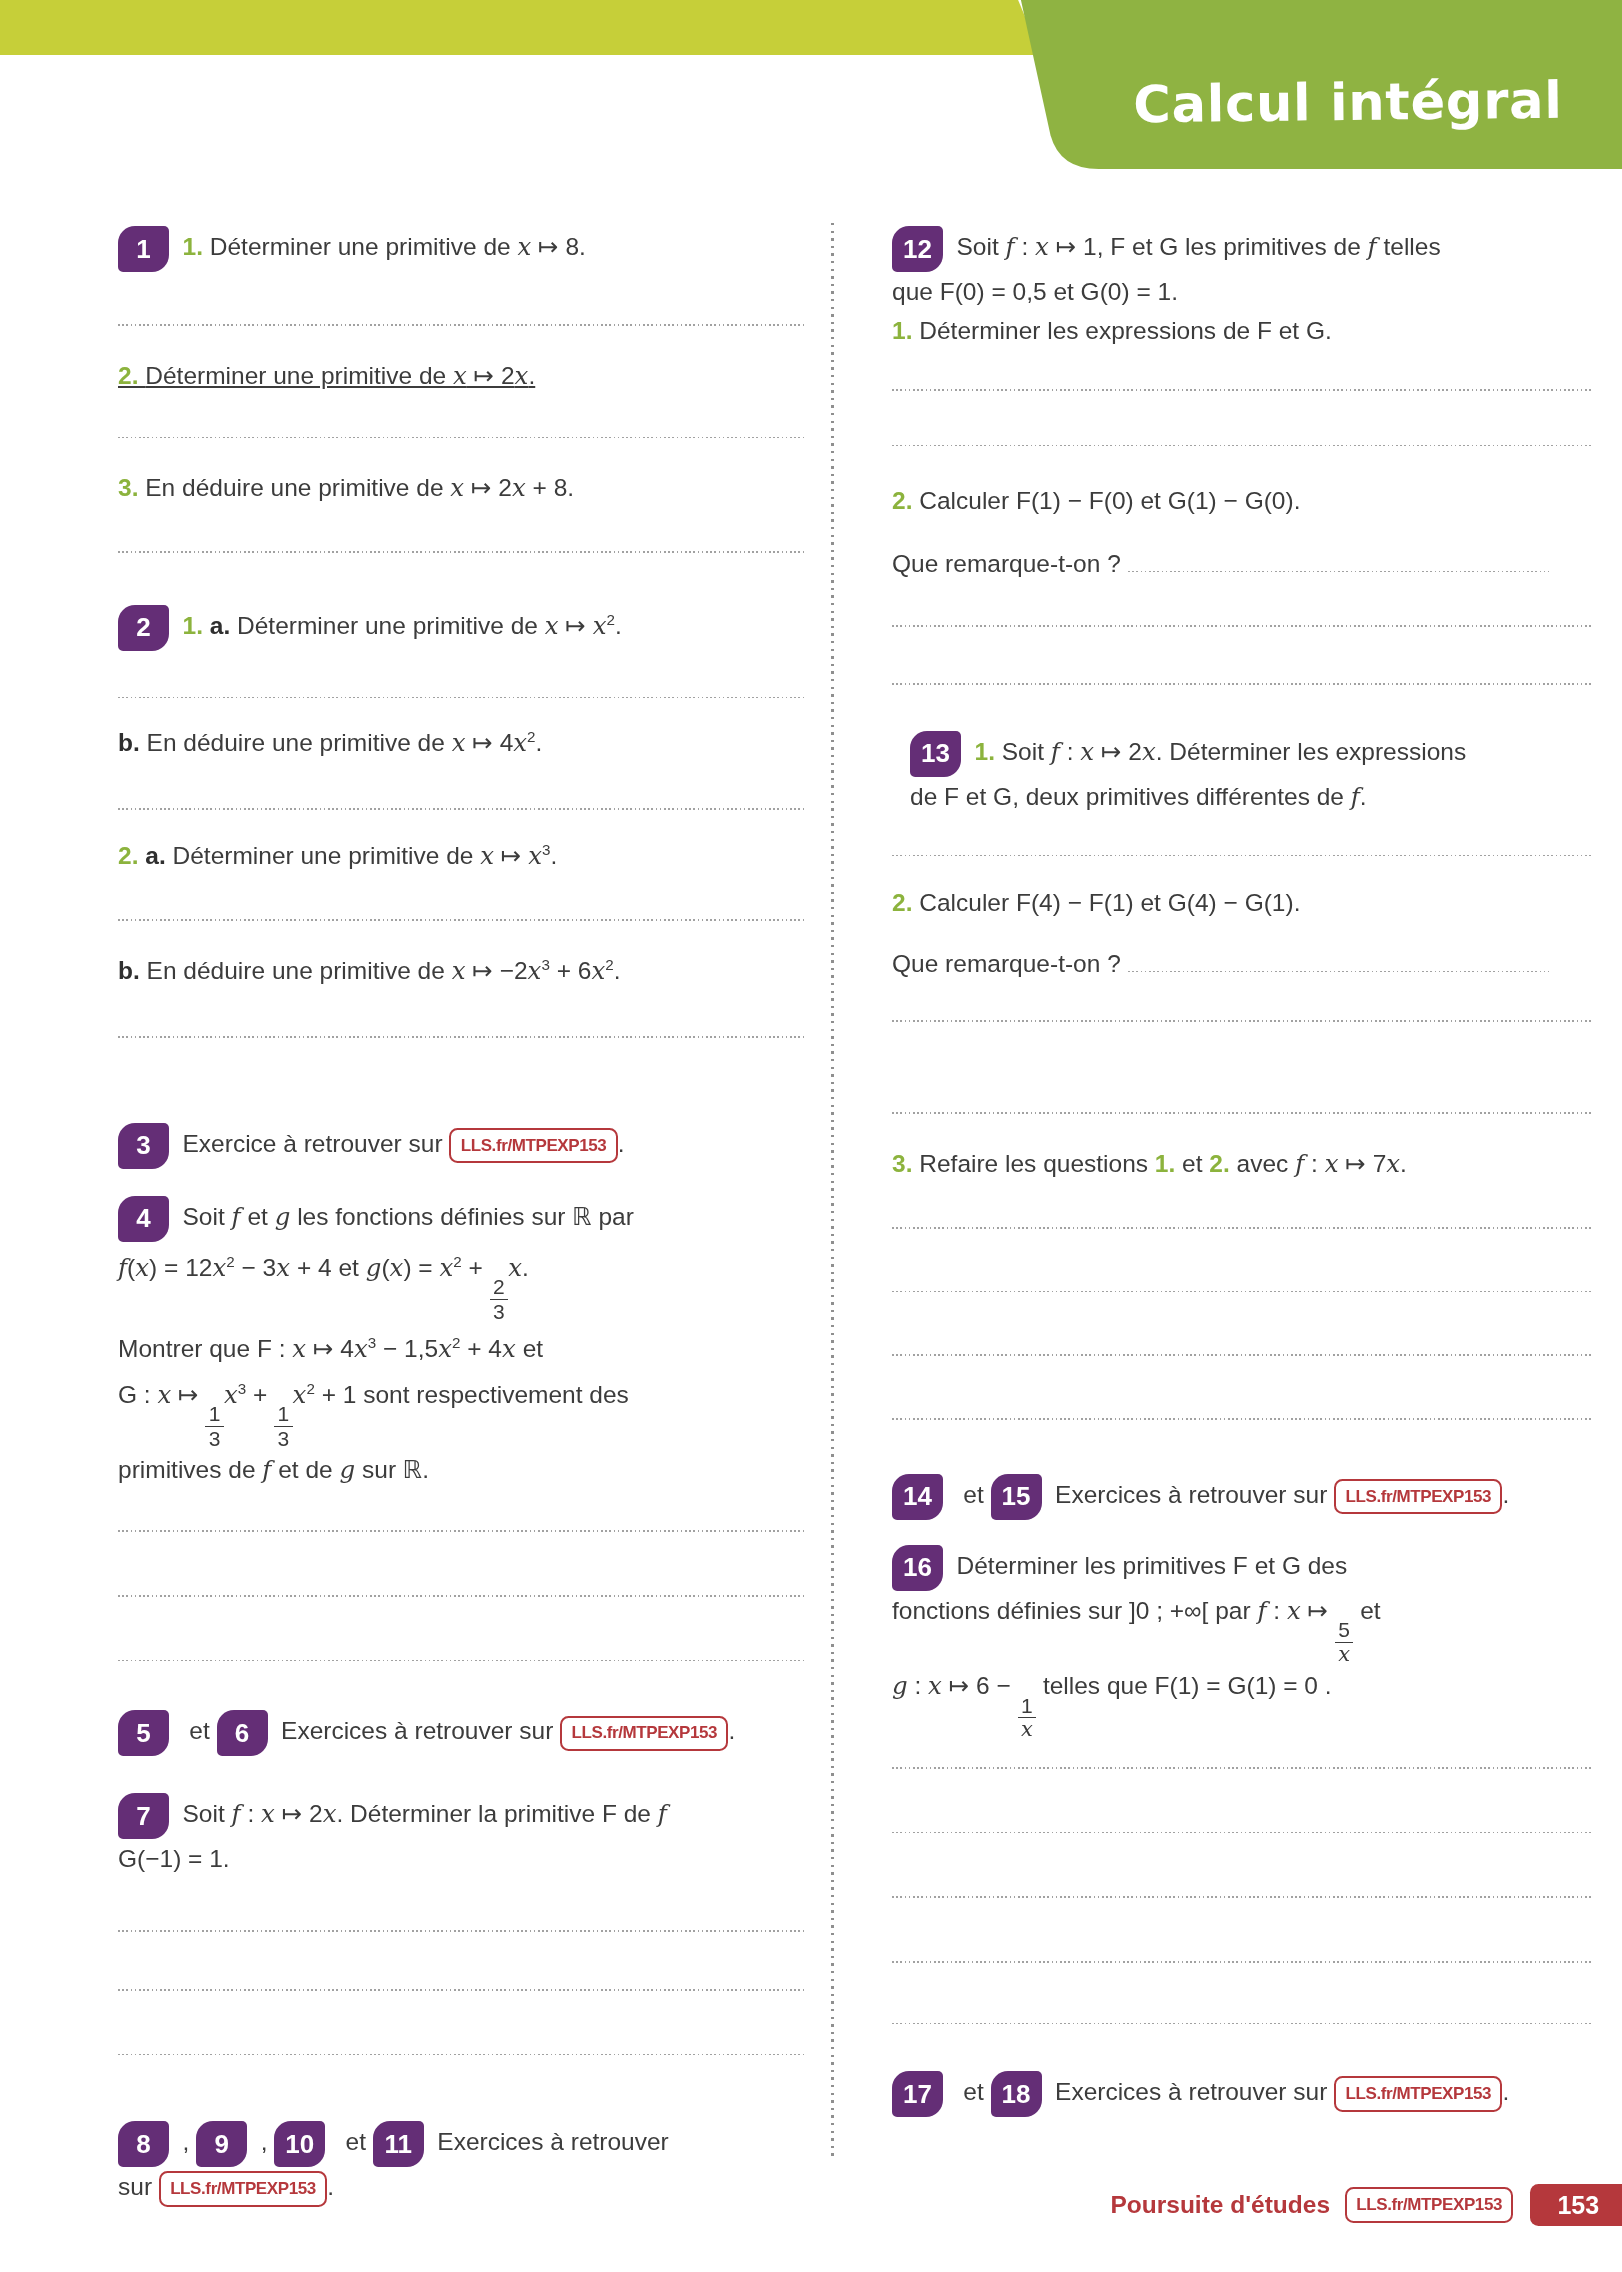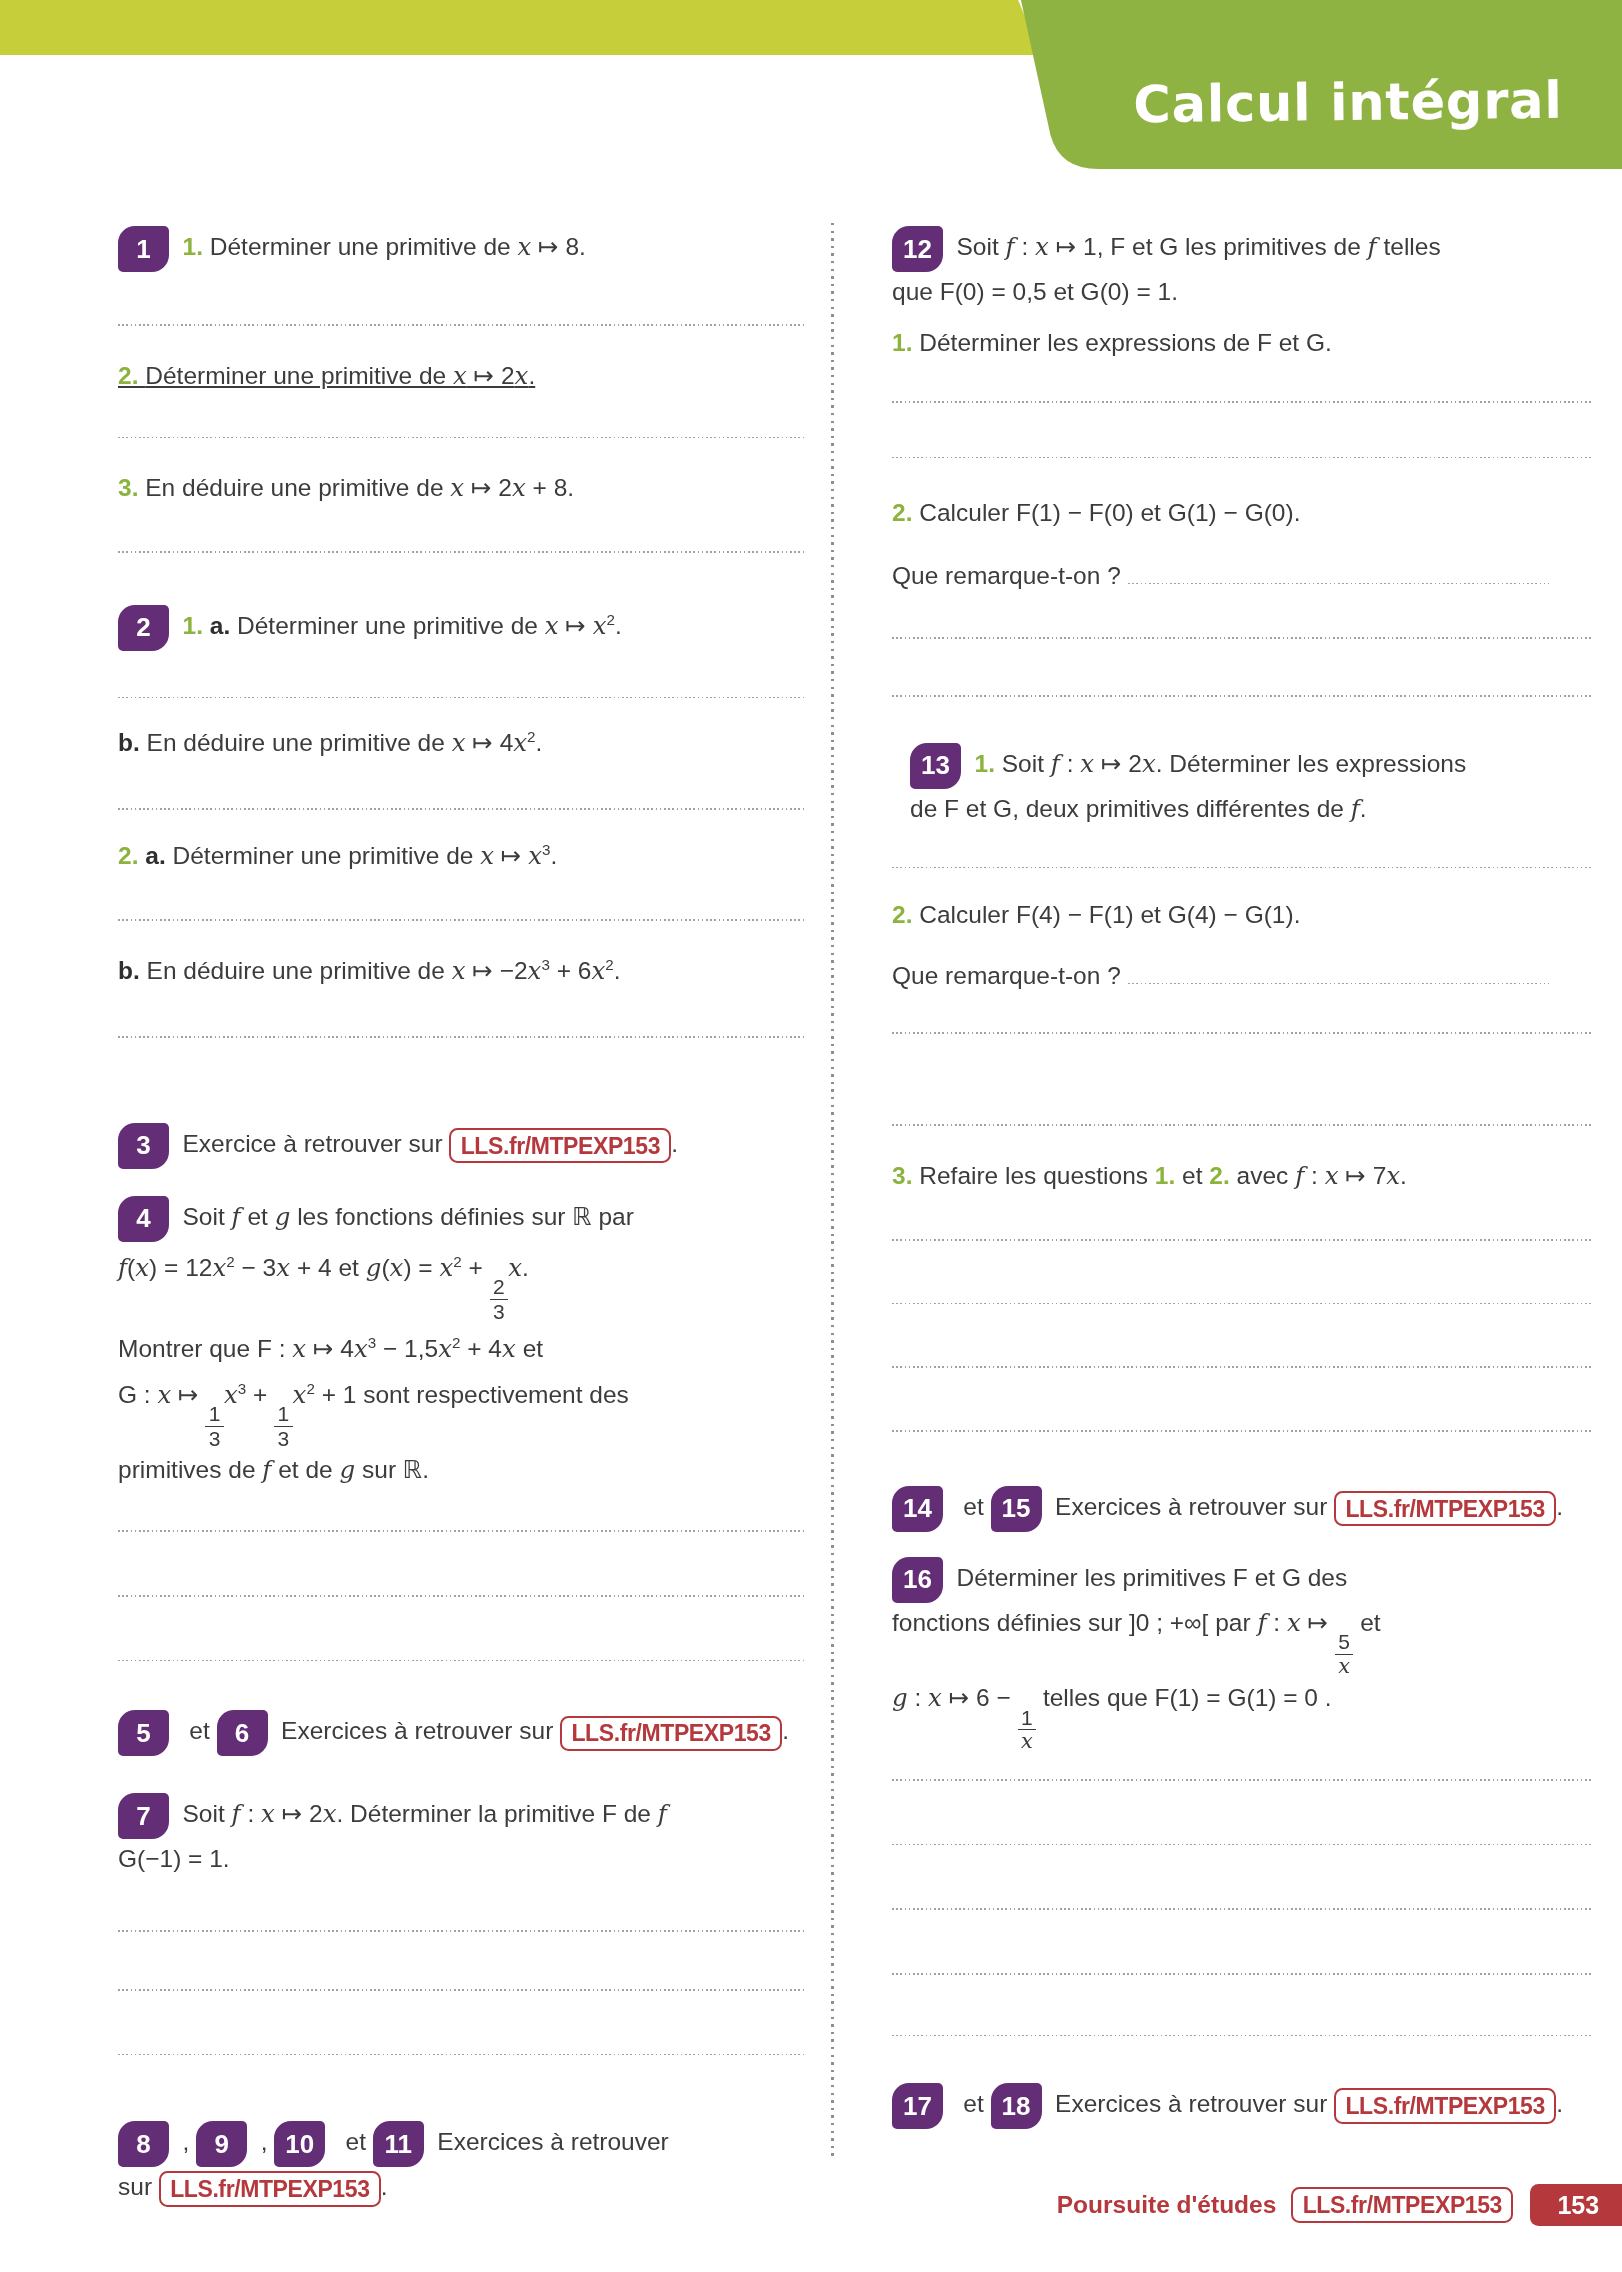--- a/index.html
+++ b/index.html
@@ -45,21 +45,21 @@
   .rule{height:1.7px;
     background-image:repeating-linear-gradient(90deg,var(--dot) 0 1.7px,transparent 1.7px 4.2px);}
   .fill{display:inline-block;height:1.7px;
     background-image:repeating-linear-gradient(90deg,var(--dot) 0 1.7px,transparent 1.7px 4.2px);}
   .frac{display:inline-flex;flex-direction:column;align-items:center;
     vertical-align:-18.6px;line-height:1.12;font-size:21px;text-align:center;}
   .frac .fn{border-bottom:1.7px solid var(--ink);padding:0 3.4px;}
   .frac .fd{padding:0 1.7px;}
   .lls{
     display:inline-block;border:2.5px solid var(--red);border-radius:8.5px;color:var(--red);
-    font-weight:bold;font-size:23px;line-height:30px;padding:0.8px 9.3px;letter-spacing:-0.4px;
+    font-weight:bold;font-size:17px;line-height:30px;padding:0.8px 9.3px;letter-spacing:-0.4px;
     vertical-align:middle;white-space:nowrap;
   }
   
   .footer{position:absolute;top:2184px;right:0;display:flex;align-items:center;gap:15px;}
   .footer-label{color:var(--red);font-weight:bold;font-size:24.5px;}
   .pagebox{
     width:105px;height:42px;margin-left:1.7px;margin-right:-12px;border-radius:8.5px;
     background:var(--red);color:#fff;font-weight:bold;font-size:25px;
     display:flex;align-items:center;justify-content:center;padding-right:8.5px;
   }
@@ -129,21 +129,21 @@
     <div class="block" style="margin-top: 66px;">
       <div class="ln"><span class="badge">8</span><span class="joiner">, </span><span class="badge">9</span><span class="joiner">, </span><span class="badge">10</span><span class="joiner"> et </span><span class="badge">11</span><span class="t">Exercices à retrouver</span></div>
       <div class="ln"><span class="t">sur </span><span class="lls">LLS.fr/MTPEXP153</span><span class="t">.</span></div>
     </div>
   </div>
 <div id="col-right" class="col">
     <div class="block" style="margin-top: 0px;">
       <div class="ln"><span class="badge">12</span><span class="t">Soit </span><span class="mi">f</span><span class="t"> : </span><span class="mi">x</span><span class="t"> ↦ 1, F et G les primitives de </span><span class="mi">f</span><span class="t"> telles</span></div>
       <div class="ln"><span class="t">que F(0) = 0,5 et G(0) = 1.</span></div>
     </div>
-    <div class="block" style="margin-top: 12px;">
+    <div class="block" style="margin-top: 0;">
       <div class="ln"><span class="gnum">1. </span><span class="t">Déterminer les expressions de F et G.</span></div>
     </div>
     <div class="rule" style="margin-top: 39px;"></div>
     <div class="rule" style="margin-top: 54px;"></div>
     <div class="block" style="margin-top: 35px;">
       <div class="ln"><span class="gnum">2. </span><span class="t">Calculer F(1) − F(0) et G(1) − G(0).</span></div>
     </div>
     <div class="block" style="margin-top: 24px;">
       <div class="ln"><span class="t">Que remarque-t-on ? </span><span class="fill" style="width: 421px;"></span></div>
     </div>

